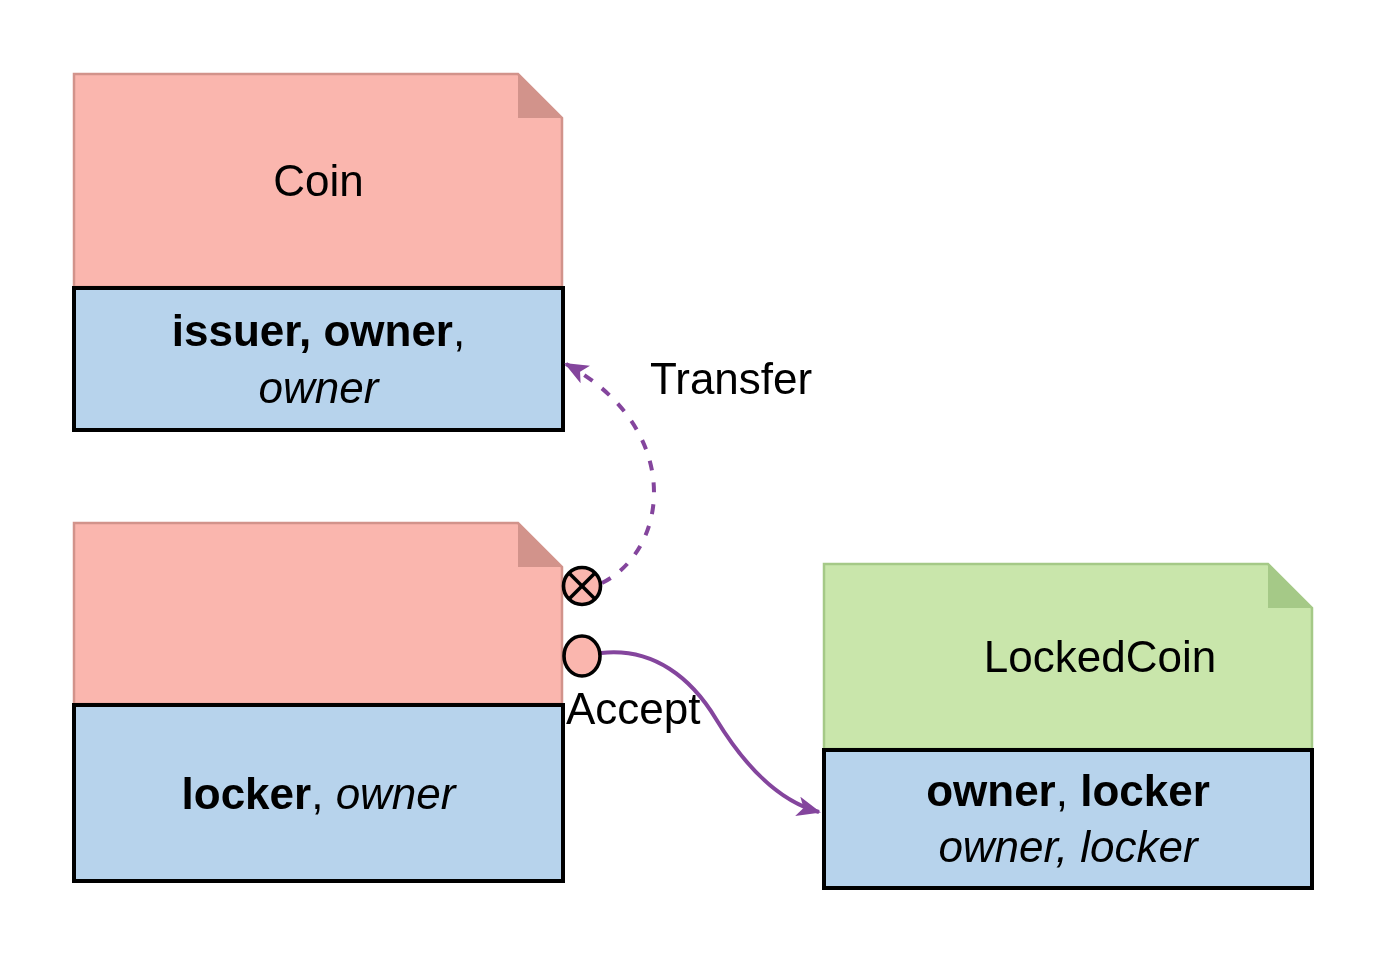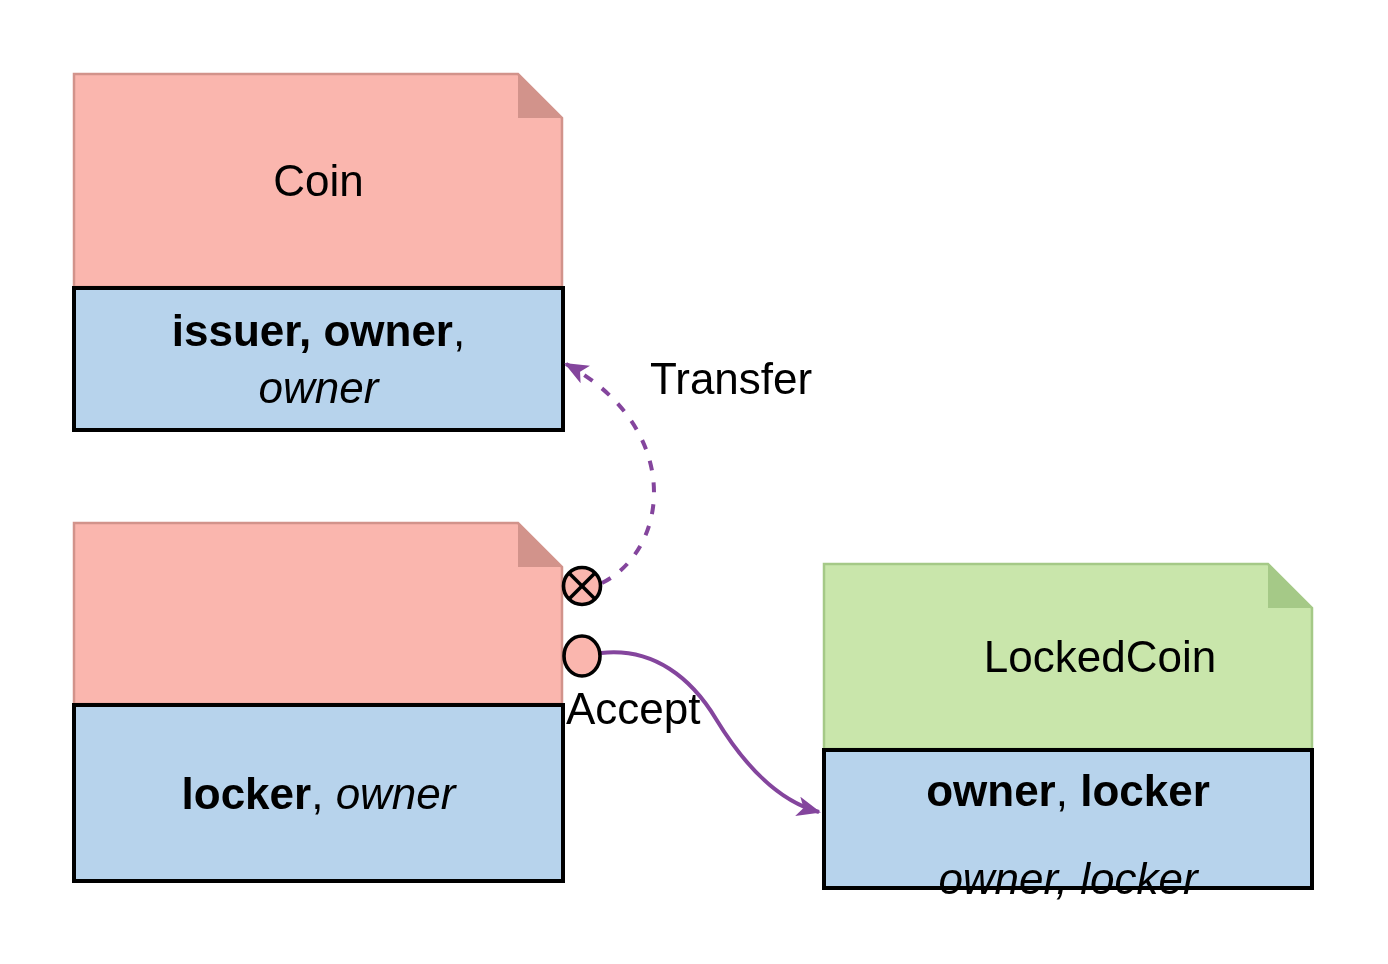--- a/index.html
+++ b/index.html
@@ -24,21 +24,21 @@
   .note-fold.green{fill:var(--green_dark);}
   .attr-box{fill:var(--blue);stroke:var(--ink);stroke-width:4;}
   .edge{fill:none;stroke:var(--purple);stroke-width:4;}
   .edge.dashed{stroke-dasharray:10 12;}
   .choice-circle{fill:var(--pink);stroke:var(--ink);stroke-width:3.6;}
   .choice-x{stroke:var(--ink);stroke-width:3.6;stroke-linecap:butt;}
   .txt{position:absolute;display:flex;flex-direction:column;align-items:center;justify-content:center;text-align:center;}
   .title{font-size:44px;line-height:1;}
   .attrs{font-size:44px;}
   .attrs .line{line-height:57px;white-space:nowrap;}
-  .lc .line{line-height:56px;margin-top:32px;}
+  .lc .line{line-height:56px;}
   .b{font-weight:bold;}
   .i{font-style:italic;}
   .edge-label{position:absolute;font-size:44px;line-height:1;white-space:nowrap;}
 </style>
 </head>
 <body>
 
 <div id="canvas">
 
   <svg id="gfx" viewBox="0 0 1388 964" xmlns="http://www.w3.org/2000/svg">

